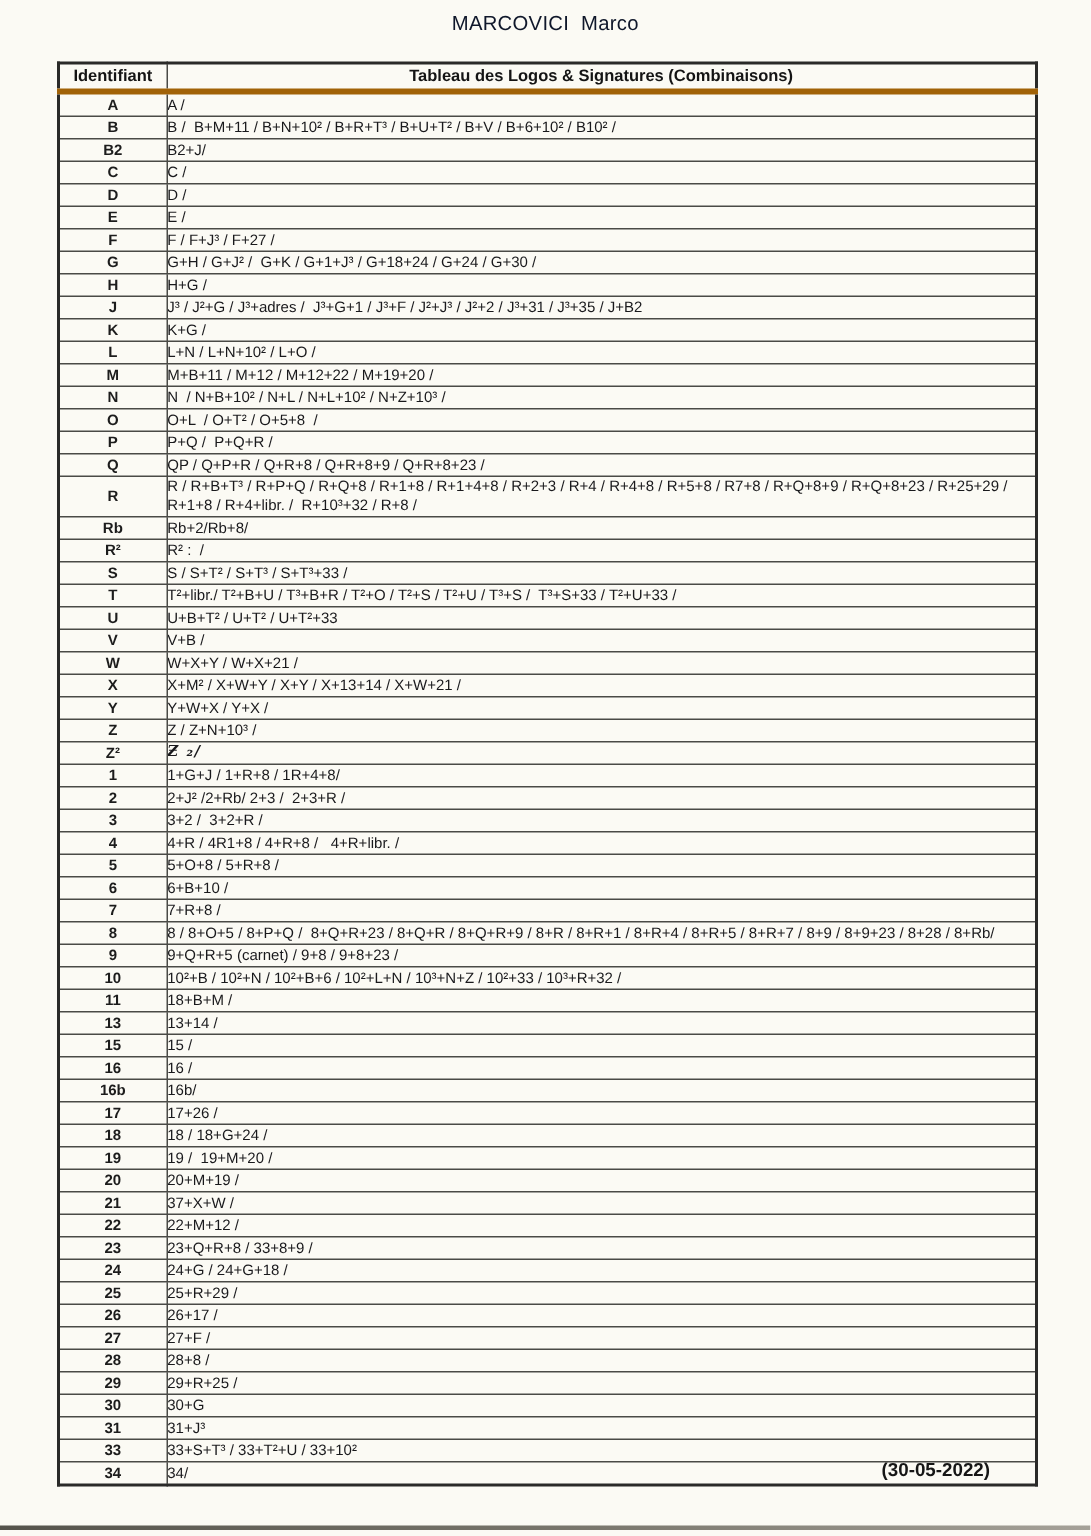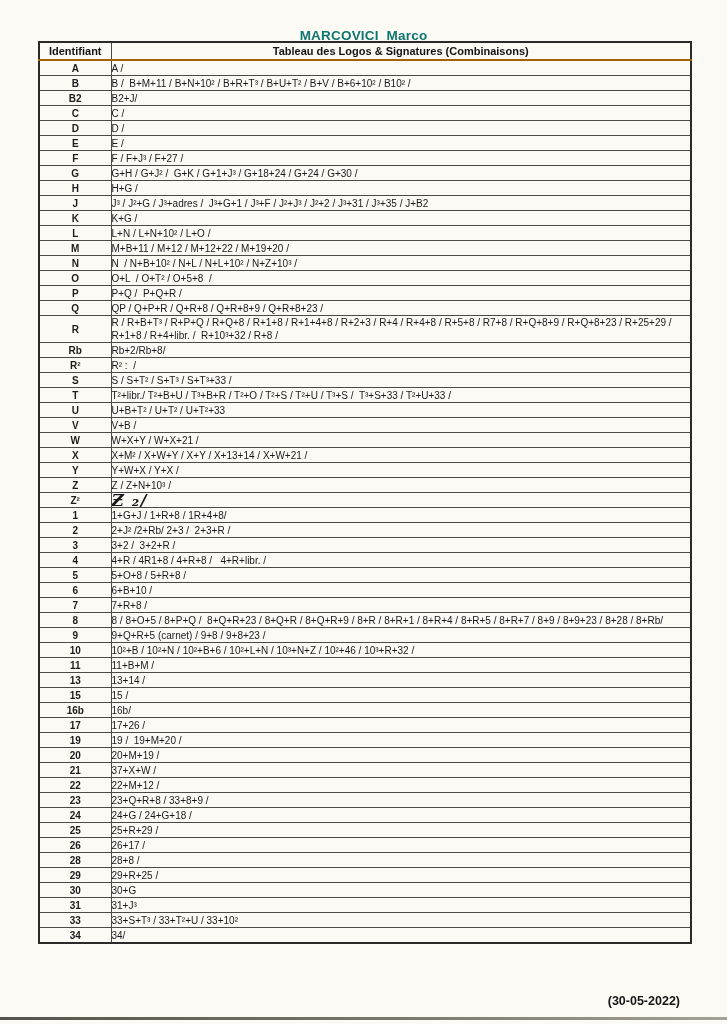--- a/index.html
+++ b/index.html
@@ -6,61 +6,60 @@
   .page {
     position:relative;
     width:727px; height:1024px;
     background:#fbfaf4;
     font-family:"Liberation Sans", sans-serif;
     color:#1c1c1c;
     overflow:hidden;
   }
   .title {
     position:absolute; top:8px; left:0; width:100%;
-    text-align:center; font-weight:bold; font-size:13.5px;
-    letter-spacing:.2px; white-space:pre; color:#0f766e;margin-top:20px;
+    text-align:center; font-weight:normal; font-size:13.5px;
+    letter-spacing:.2px; white-space:pre; color:#0f172a;
   }
   table.logos {
     position:absolute; left:38px; top:41px;
     width:654px; table-layout:fixed;
     border-collapse:collapse;
     background:transparent;
   }
   table.logos col.c1 { width:72px; }
   table.logos th, table.logos td {
     border:1px solid #4a4a46;
     font-size:10px; line-height:13px;
     padding:0 0;
     vertical-align:middle;
     overflow:hidden;
   }
   table.logos { border:2px solid #2a2a28; }
   table.logos th { height:16px; font-size:11px; color:#141414; }
-  table.logos thead th { border-bottom:2px solid #a16207; }
+  table.logos thead th { border-bottom:4px solid #a16207; }
   th.id-col, td.id-col {
     text-align:center; font-weight:bold;
     border-right:1.5px solid #2a2a28;
   }
   td { height:14px; }
   td.val {
     text-align:left; padding:0 5px;
     white-space:pre-wrap; word-break:break-word;
     color:#19191c;
   }
   td.val.handwritten {
     font-family:"DejaVu Serif", serif;
     font-style:italic; font-weight:bold;
-    font-size:17px; line-height:12px;
+    font-size:10px; line-height:12px;
     letter-spacing:1px;
   }
   .date {
-    position:absolute; top:994px; left:0; width:660px;
+    position:absolute; top:973px; left:0; width:660px;
     text-align:right; font-weight:bold; font-size:12.5px;
     color:#161616;
-    margin-left:20px;
   }
   .scan-edge {
     position:absolute; left:0; top:1017px;
     width:100%; height:2.5px;
     background:linear-gradient(90deg,#55534b 0%, #7a776d 55%, #a5a198 100%);
   }
 </style>
 </head>
 <body>
 
@@ -228,43 +227,51 @@
         <tr>
           <td class="id-col">8</td>
           <td class="val">8 / 8+O+5 / 8+P+Q /  8+Q+R+23 / 8+Q+R / 8+Q+R+9 / 8+R / 8+R+1 / 8+R+4 / 8+R+5 / 8+R+7 / 8+9 / 8+9+23 / 8+28 / 8+Rb/</td>
         </tr>
         <tr>
           <td class="id-col">9</td>
           <td class="val">9+Q+R+5 (carnet) / 9+8 / 9+8+23 /</td>
         </tr>
         <tr>
           <td class="id-col">10</td>
-          <td class="val">10²+B / 10²+N / 10²+B+6 / 10²+L+N / 10³+N+Z / 10²+46 / 10³+R+32 /</td>
+          <td class="val">10²+B / 10²+N / 10²+B+6 / 10²+L+N / 10³+N+Z / 10²+33 / 10³+R+32 /</td>
         </tr>
         <tr>
           <td class="id-col">11</td>
-          <td class="val">11+B+M /</td>
+          <td class="val">18+B+M /</td>
         </tr>
         <tr>
           <td class="id-col">13</td>
           <td class="val">13+14 /</td>
         </tr>
         <tr>
           <td class="id-col">15</td>
           <td class="val">15 /</td>
         </tr>
         <tr>
+          <td class="id-col">16</td>
+          <td class="val">16 /</td>
+        </tr>
+        <tr>
           <td class="id-col">16b</td>
           <td class="val">16b/</td>
         </tr>
         <tr>
           <td class="id-col">17</td>
           <td class="val">17+26 /</td>
         </tr>
         <tr>
+          <td class="id-col">18</td>
+          <td class="val">18 / 18+G+24 /</td>
+        </tr>
+        <tr>
           <td class="id-col">19</td>
           <td class="val">19 /  19+M+20 /</td>
         </tr>
         <tr>
           <td class="id-col">20</td>
           <td class="val">20+M+19 /</td>
         </tr>
         <tr>
           <td class="id-col">21</td>
           <td class="val">37+X+W /</td>
@@ -283,20 +290,24 @@
         </tr>
         <tr>
           <td class="id-col">25</td>
           <td class="val">25+R+29 /</td>
         </tr>
         <tr>
           <td class="id-col">26</td>
           <td class="val">26+17 /</td>
         </tr>
         <tr>
+          <td class="id-col">27</td>
+          <td class="val">27+F /</td>
+        </tr>
+        <tr>
           <td class="id-col">28</td>
           <td class="val">28+8 /</td>
         </tr>
         <tr>
           <td class="id-col">29</td>
           <td class="val">29+R+25 /</td>
         </tr>
         <tr>
           <td class="id-col">30</td>
           <td class="val">30+G</td>

